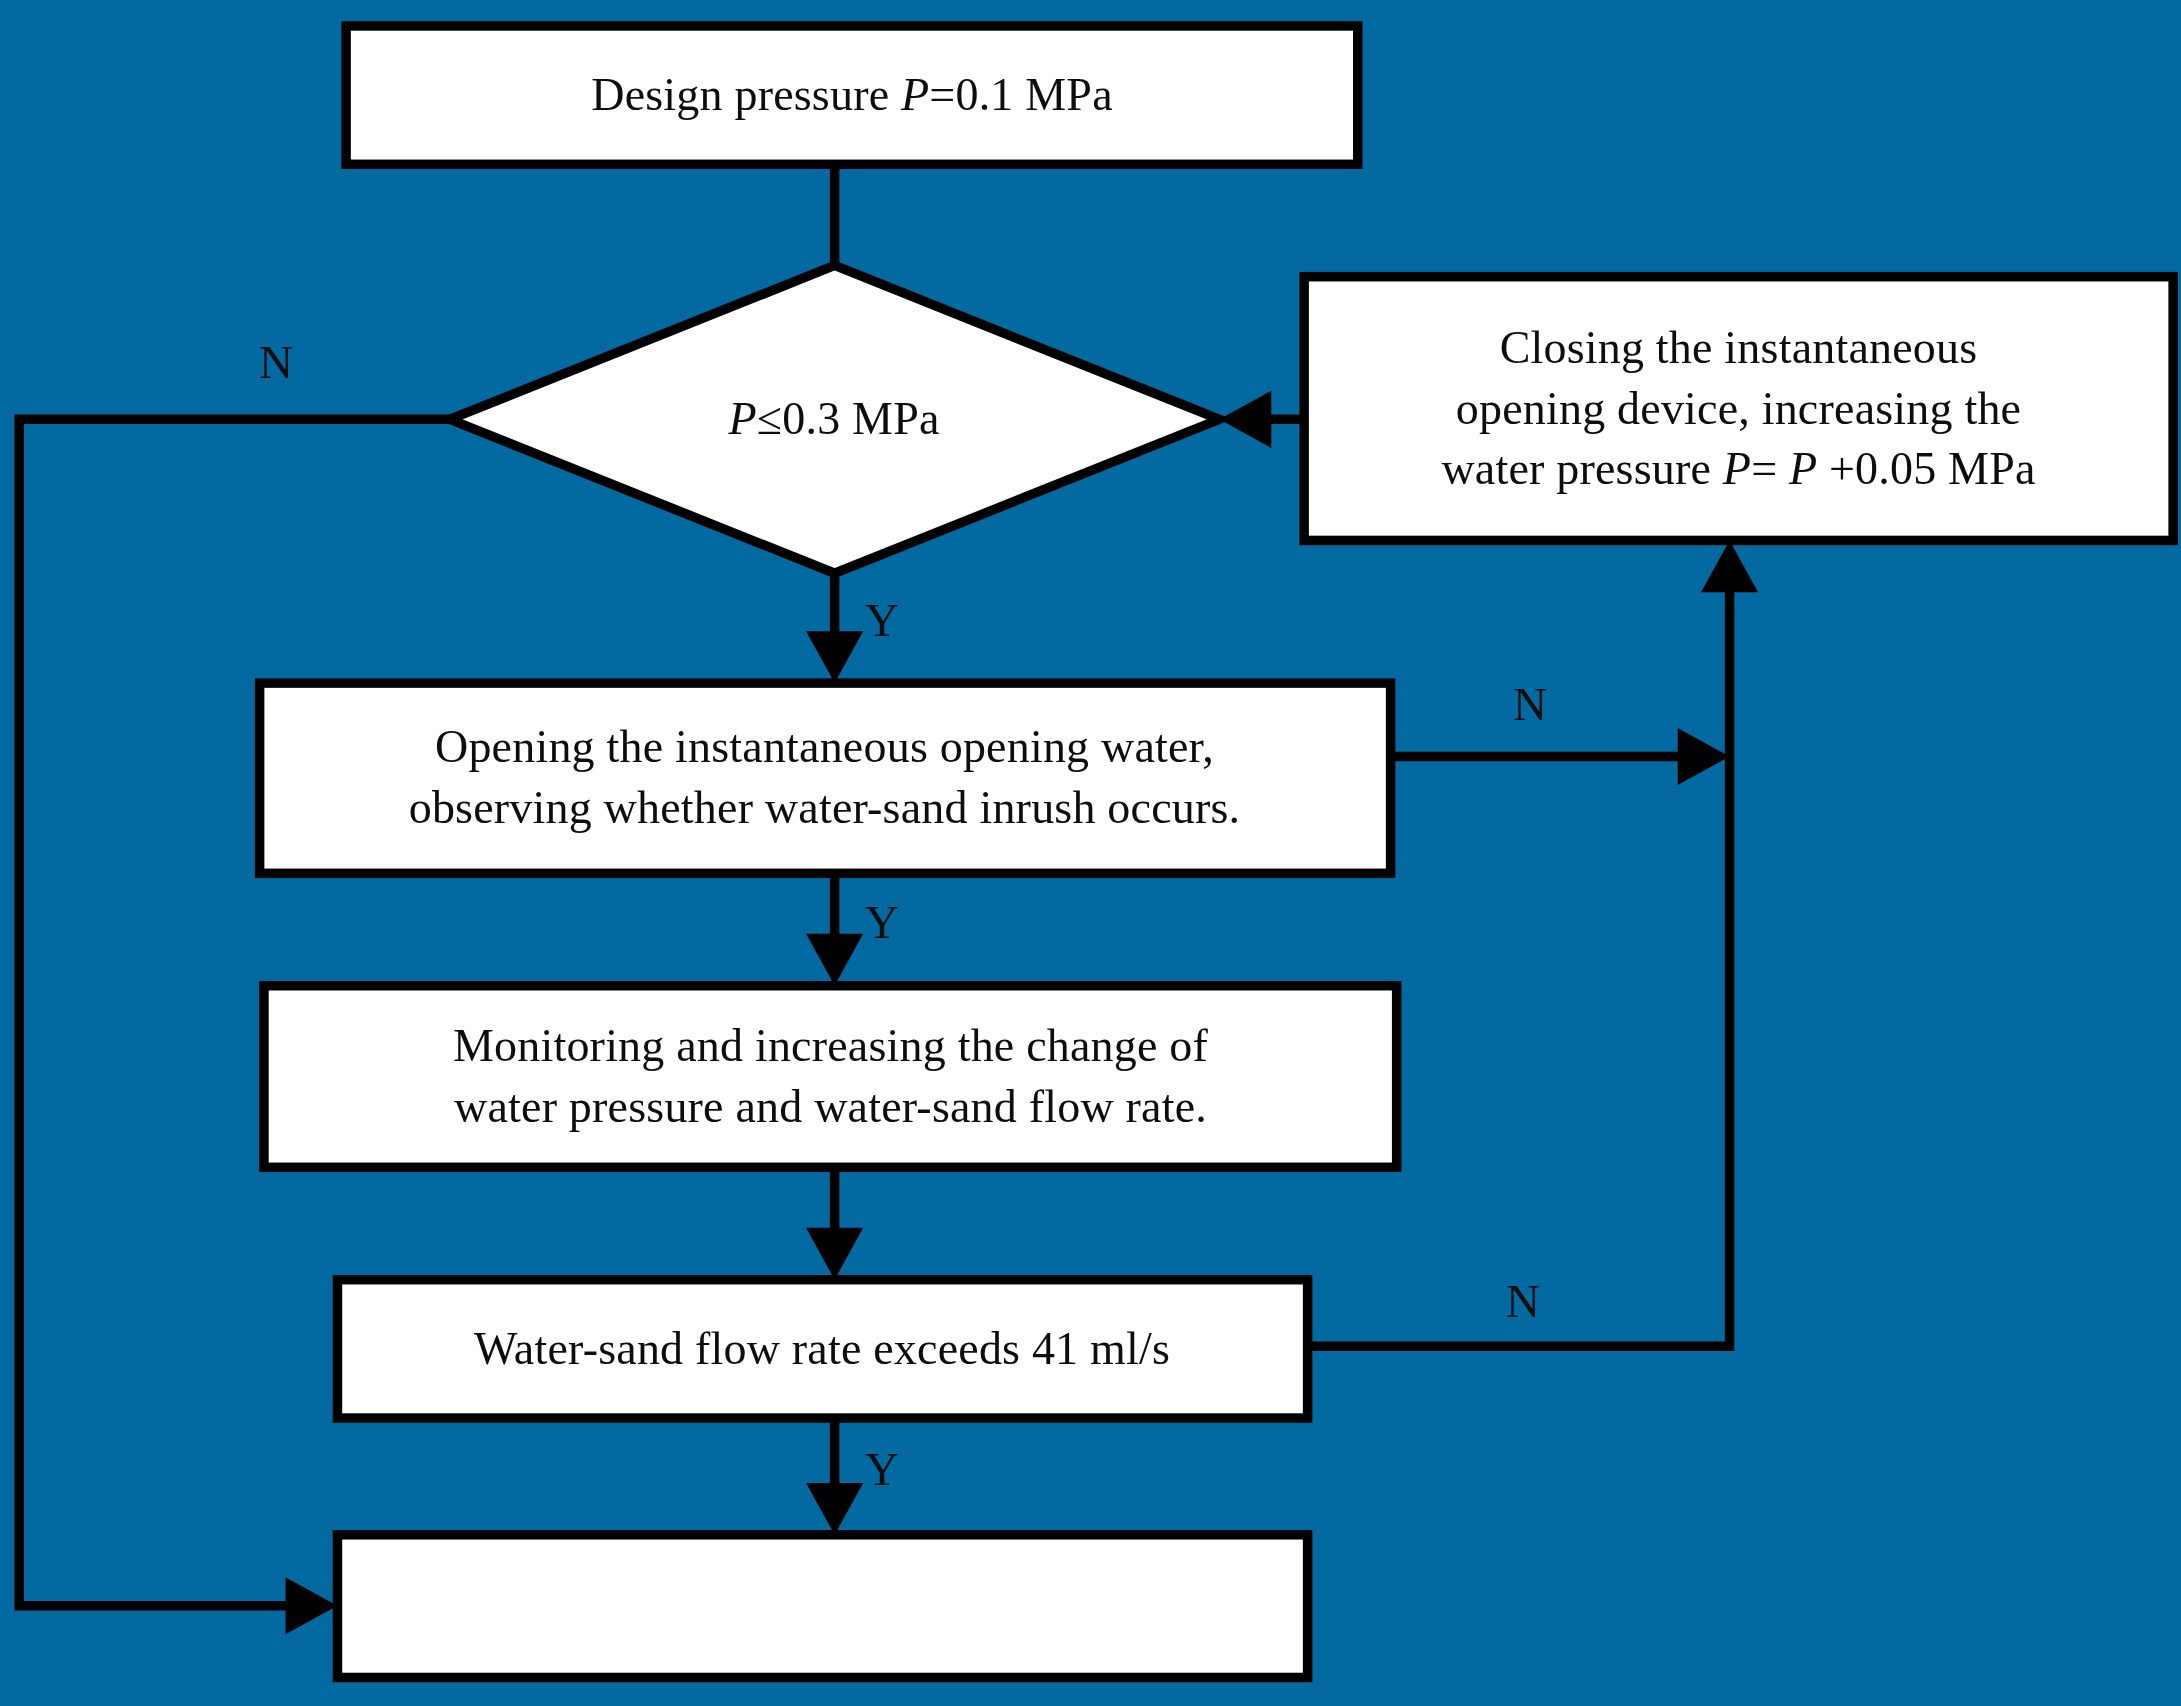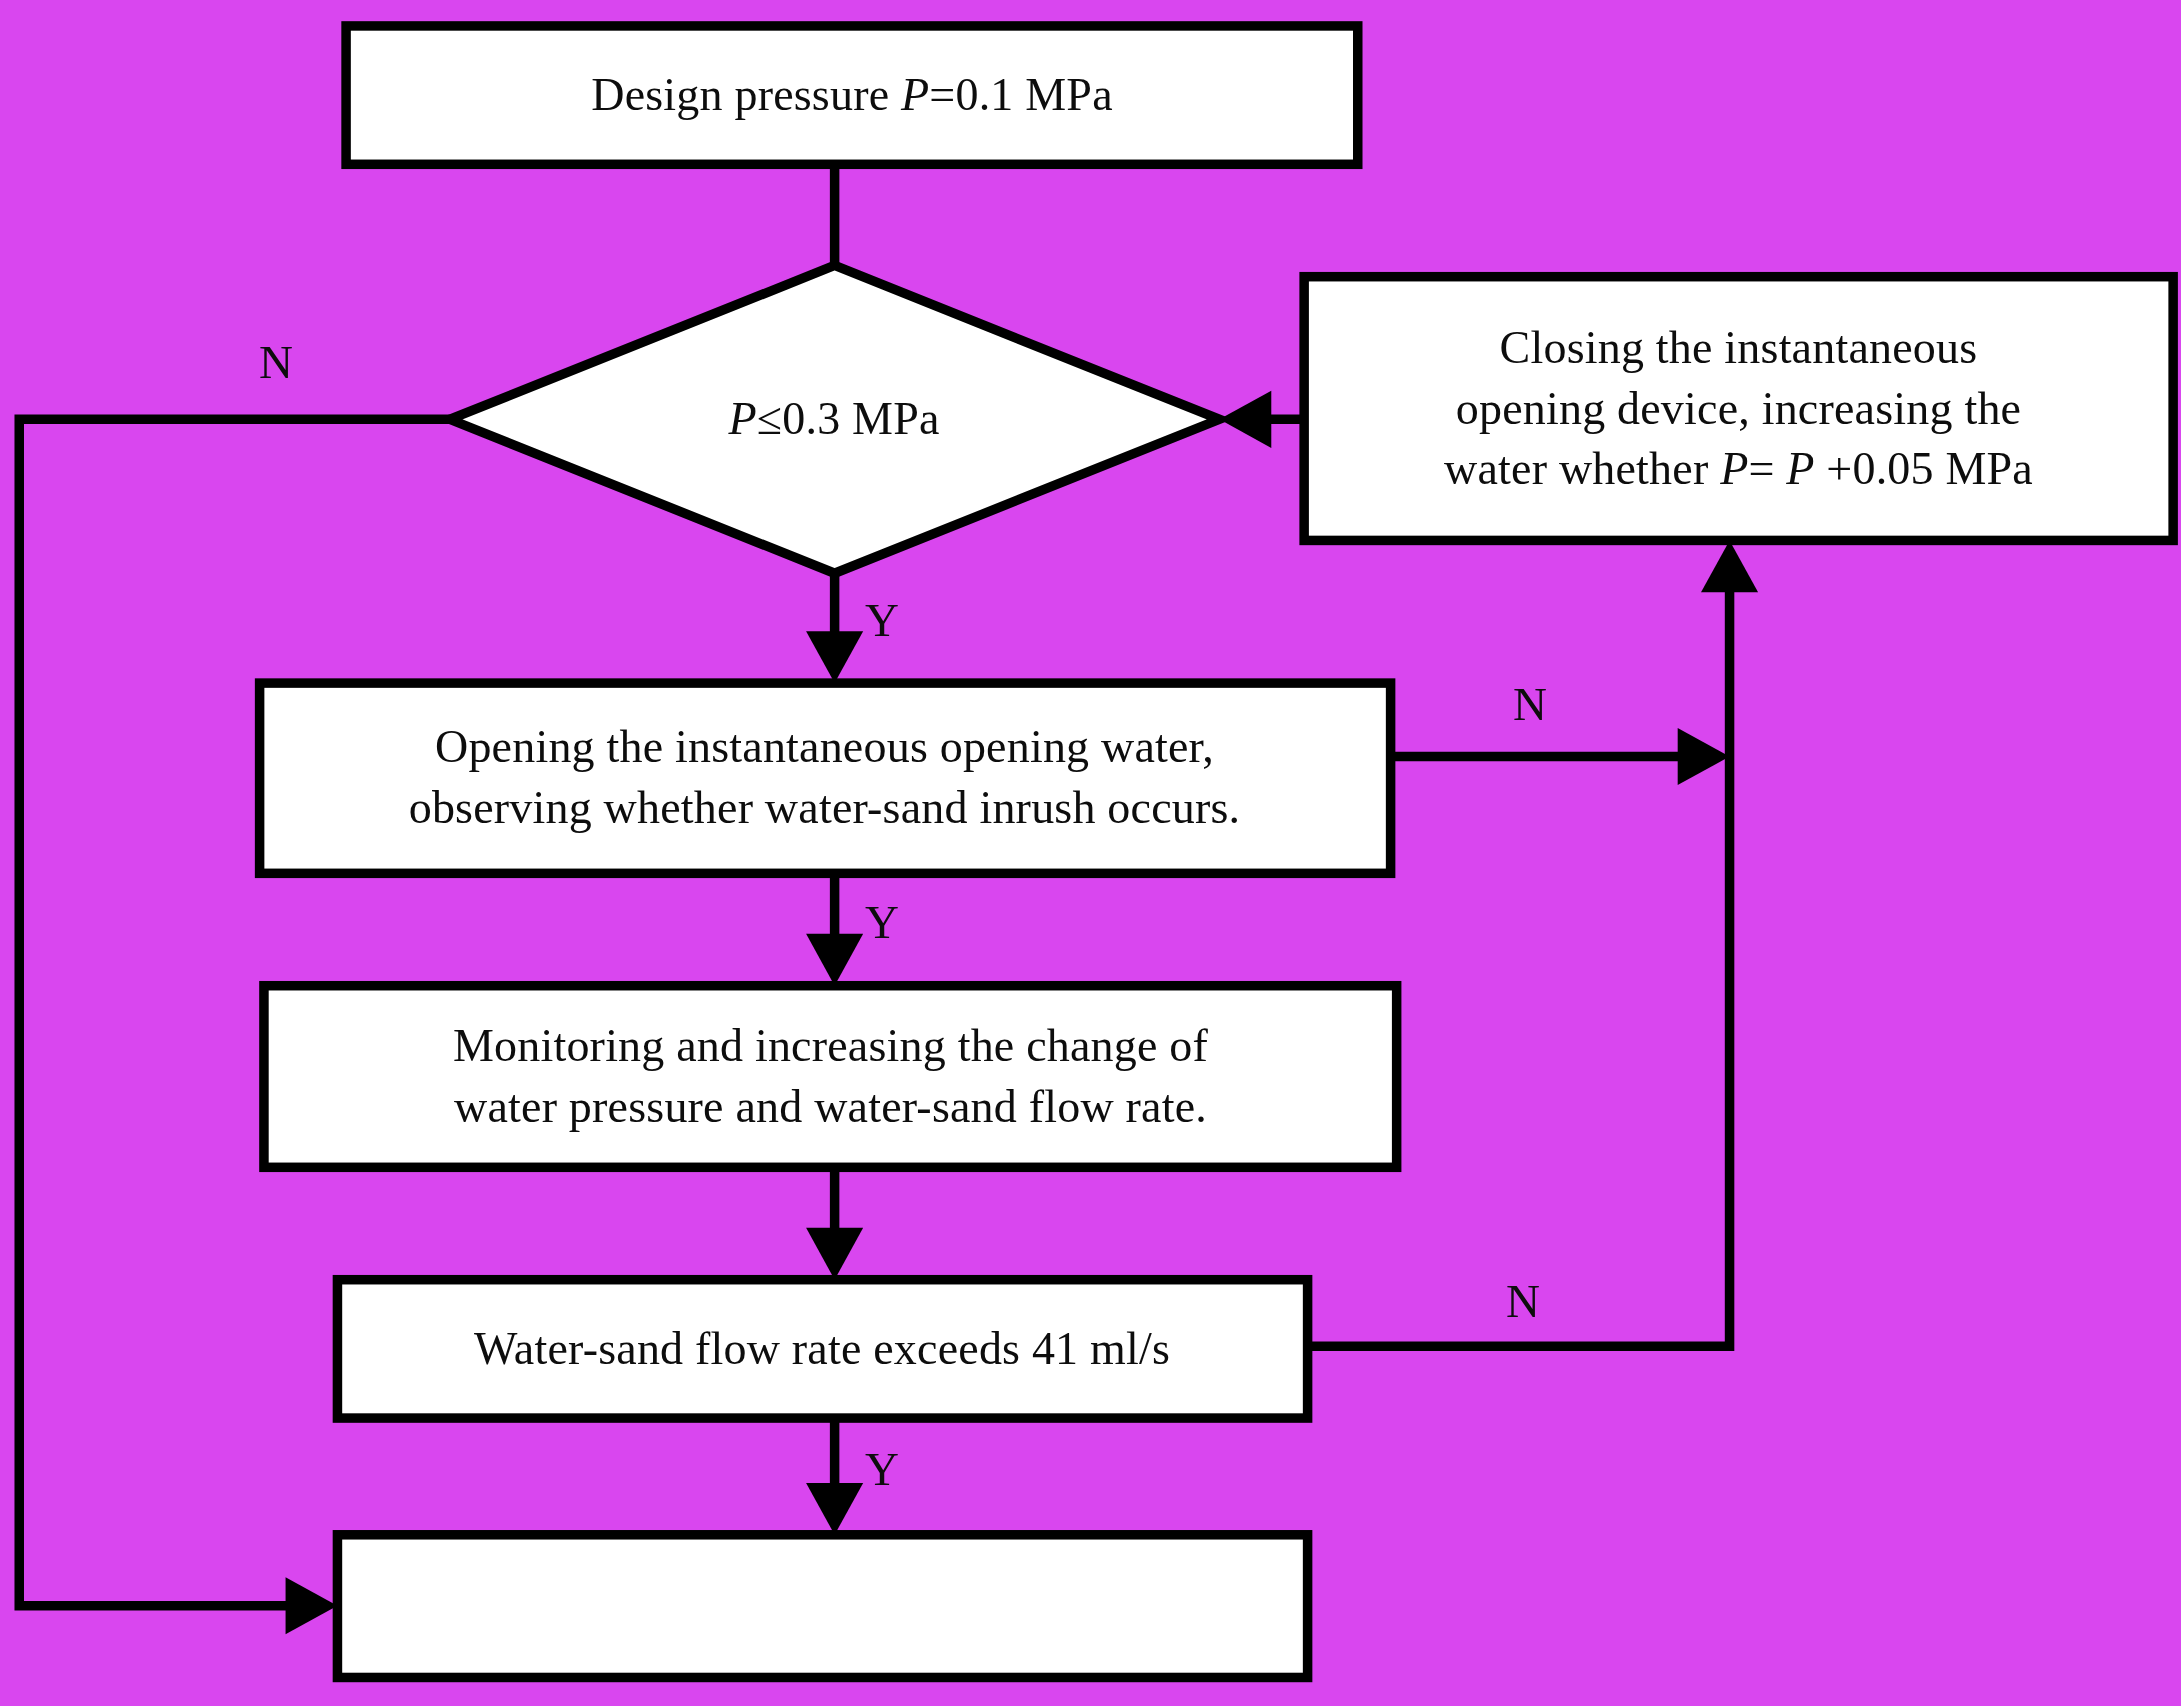--- a/index.html
+++ b/index.html
@@ -4,21 +4,21 @@
 <style>
   html, body {
     margin: 0;
     padding: 0;
     background: #ffffff;
   }
   #stage {
     position: relative;
     width: 2182px;
     height: 1706px;
-    background: #d946ef;
+    background: #0369a1;
     overflow: hidden;
     font-family: "Liberation Serif", "DejaVu Serif", serif;
     color: #000000;
   }
   #flow-svg {
     position: absolute;
     left: 0;
     top: 0;
     width: 2182px;
     height: 1706px;
@@ -120,21 +120,21 @@
   <div class="node-text" style="left:605px; top:372px; width:458px; height:95px;">
     <span>
       <span class="ital">P</span><span>≤0.3 MPa</span>
     </span>
   </div>
 
   <div class="node-text" style="left:1304px; top:277px; width:869px; height:264px;">
     <span>
       <span>Closing the instantaneous</span><br>
       <span>opening device, increasing the</span><br>
-      <span>water whether </span><span class="ital">P</span><span>= </span><span class="ital">P</span><span> +0.05 MPa</span>
+      <span>water pressure </span><span class="ital">P</span><span>= </span><span class="ital">P</span><span> +0.05 MPa</span>
     </span>
   </div>
 
   <div class="node-text" style="left:259px; top:683px; width:1131px; height:190px;">
     <span>
       <span>Opening the instantaneous opening water,</span><br>
       <span>observing whether water-sand inrush occurs.</span>
     </span>
   </div>
 

